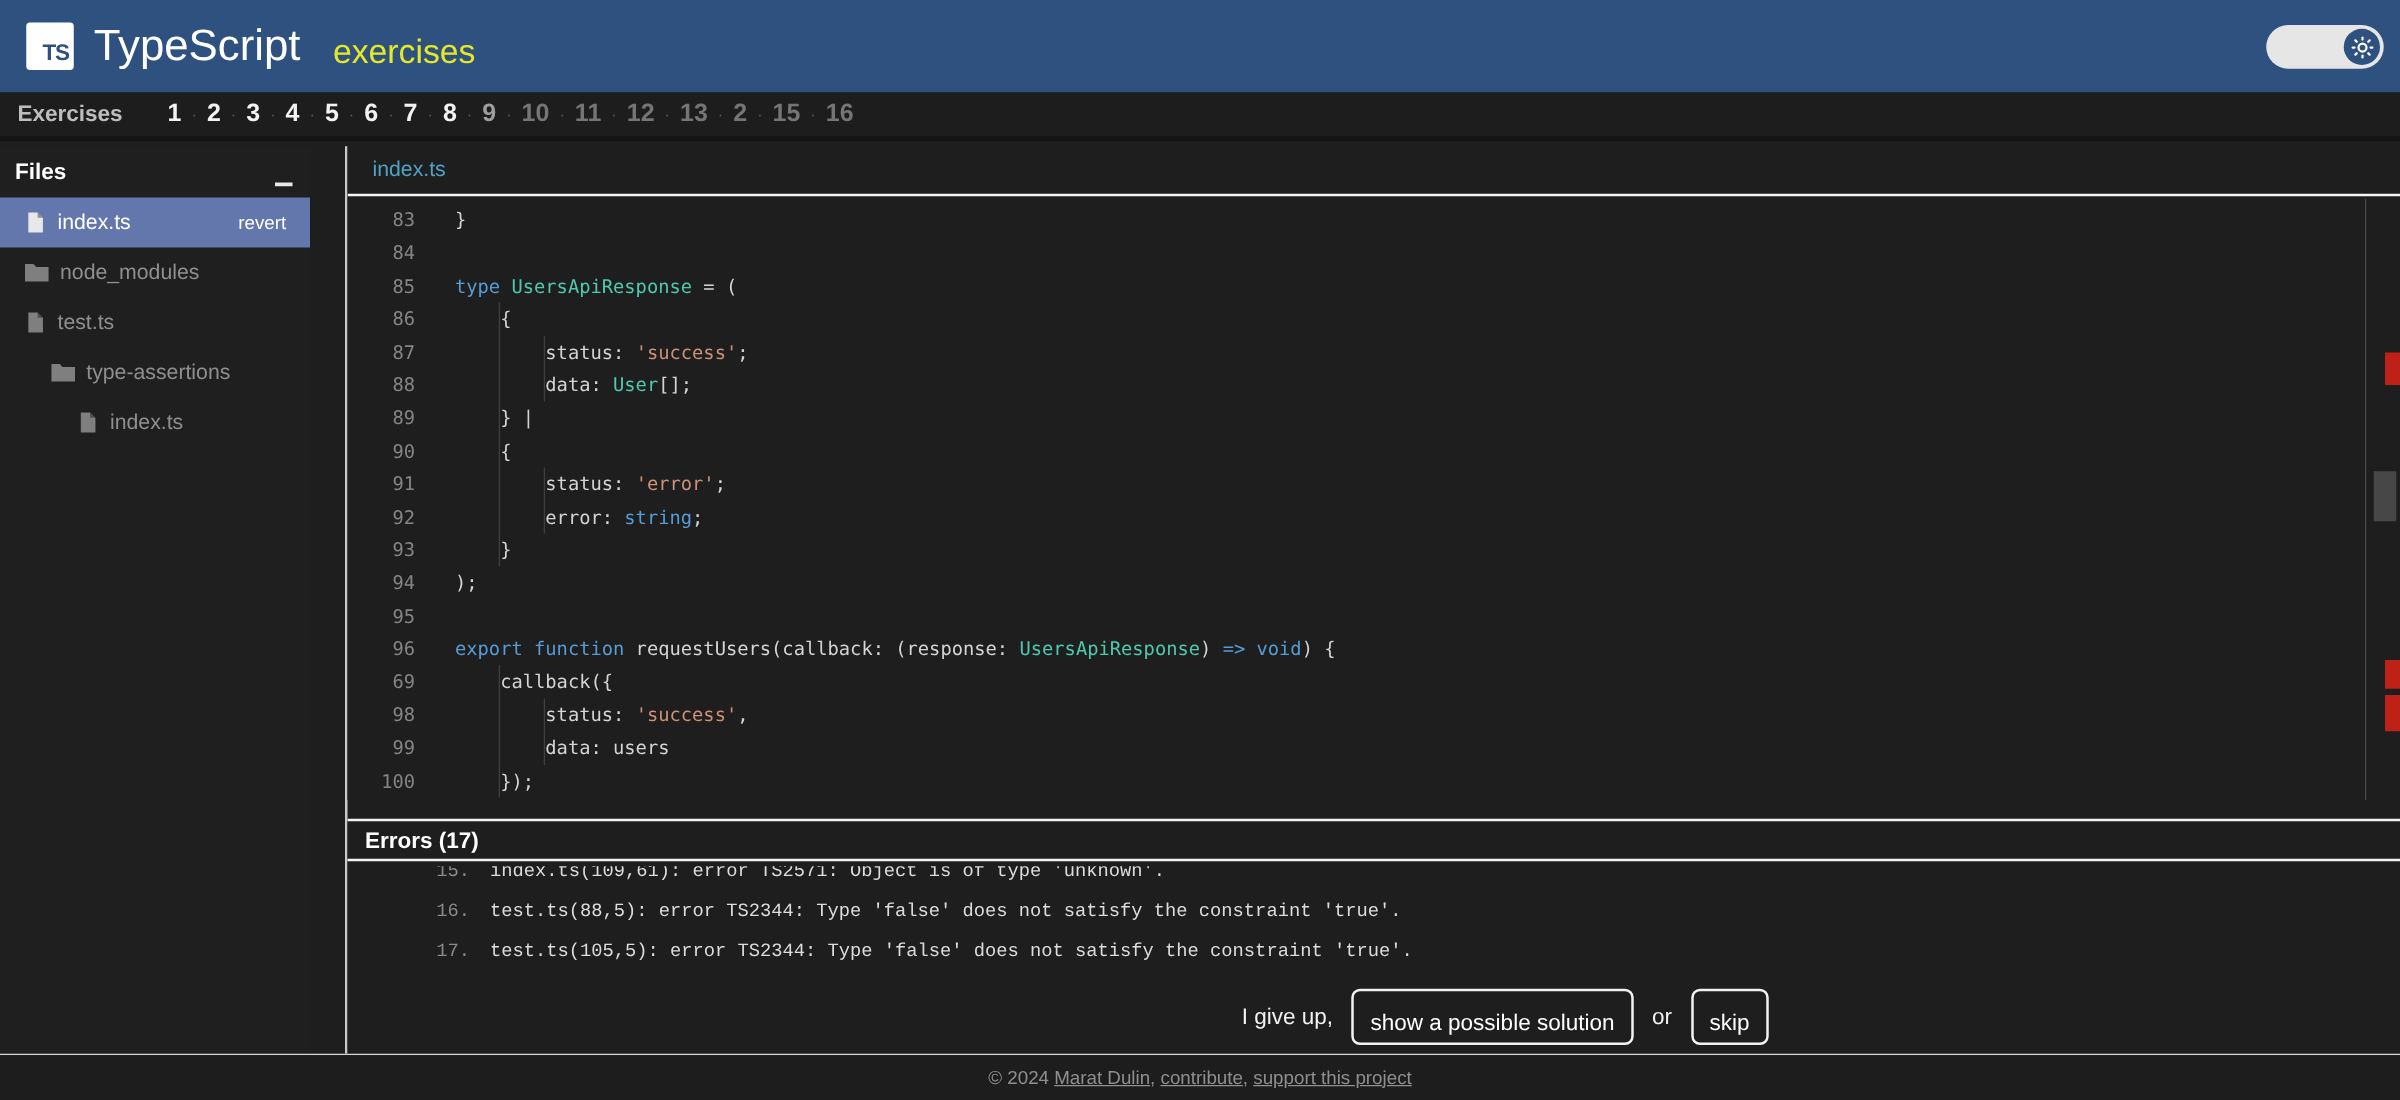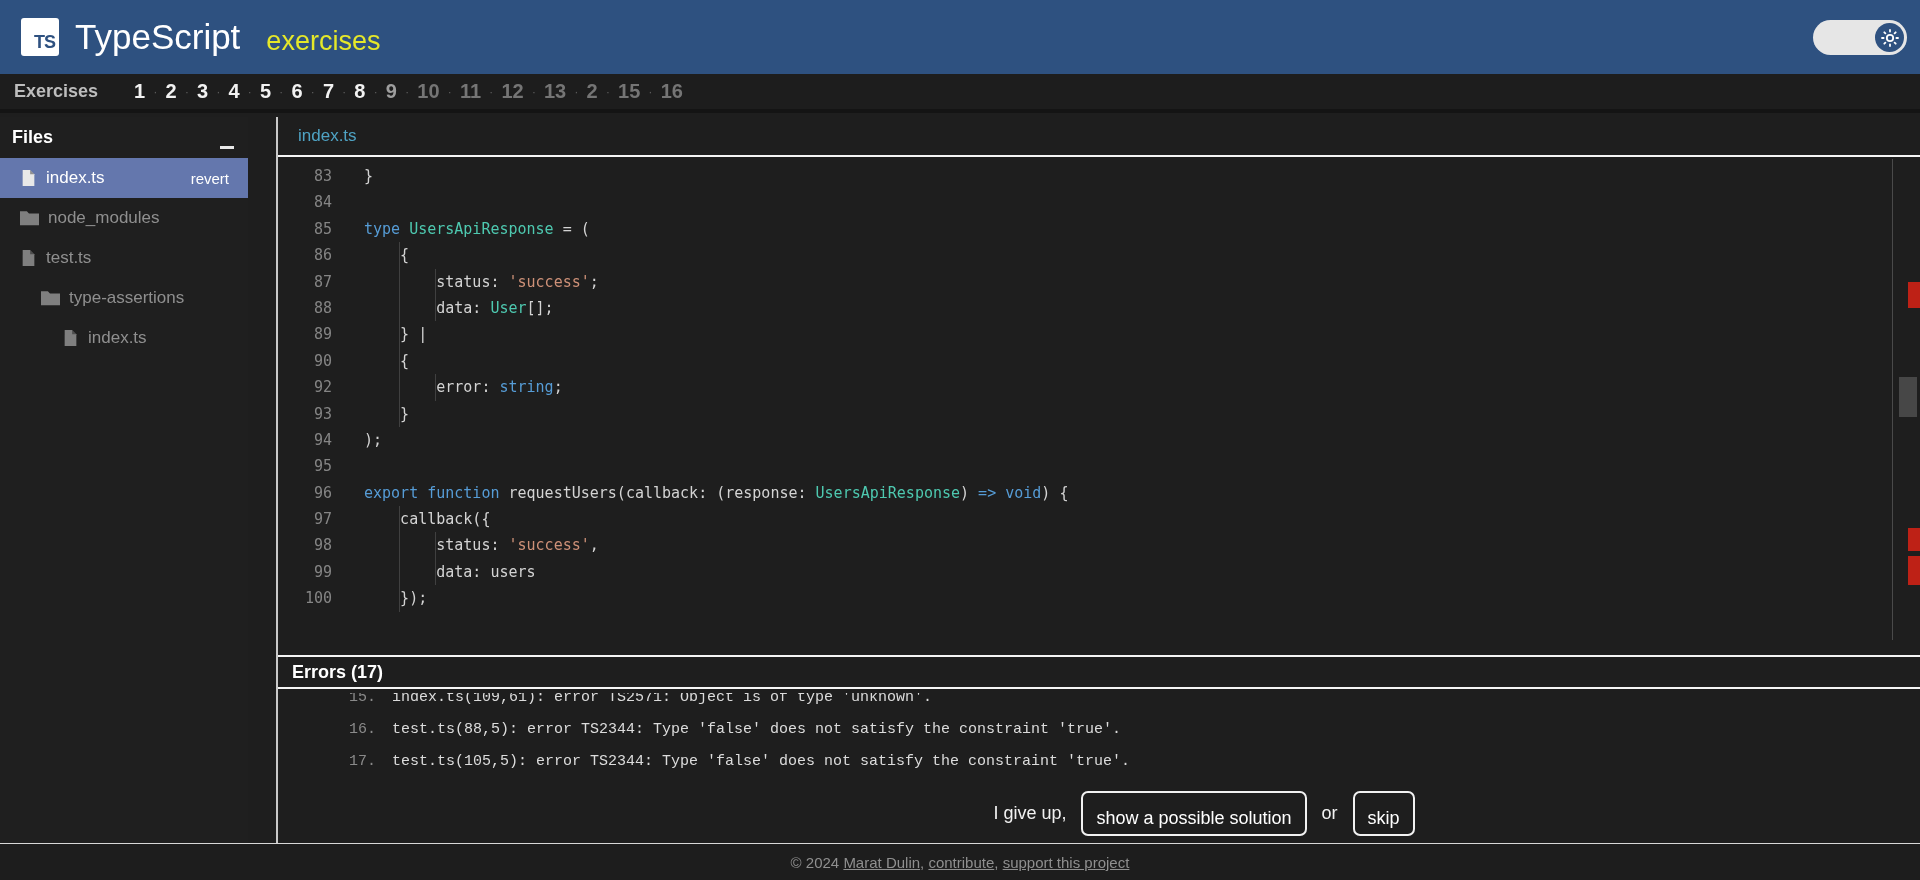--- a/index.html
+++ b/index.html
@@ -218,26 +218,27 @@
     </div>
     <div class="code-area">
         <div class="code-line"><span class="ln">83</span><span class="lc"><span class="c-plain">}</span></span></div>
         <div class="code-line"><span class="ln">84</span><span class="lc"></span></div>
         <div class="code-line"><span class="ln">85</span><span class="lc"><span class="c-kw">type</span><span class="c-plain"> </span><span class="c-type">UsersApiResponse</span><span class="c-plain"> = (</span></span></div>
         <div class="code-line"><span class="ln">86</span><span class="guide" style="left: 121px;"></span><span class="lc"><span class="c-plain">    {</span></span></div>
         <div class="code-line"><span class="ln">87</span><span class="guide" style="left: 121px;"></span><span class="guide" style="left: 157px;"></span><span class="lc"><span class="c-plain">        status: </span><span class="c-str">'success'</span><span class="c-plain">;</span></span></div>
         <div class="code-line"><span class="ln">88</span><span class="guide" style="left: 121px;"></span><span class="guide" style="left: 157px;"></span><span class="lc"><span class="c-plain">        data: </span><span class="c-type">User</span><span class="c-plain">[];</span></span></div>
         <div class="code-line"><span class="ln">89</span><span class="guide" style="left: 121px;"></span><span class="lc"><span class="c-plain">    } |</span></span></div>
         <div class="code-line"><span class="ln">90</span><span class="guide" style="left: 121px;"></span><span class="lc"><span class="c-plain">    {</span></span></div>
+        <div class="code-line"><span class="ln">91</span><span class="guide" style="left: 121px;"></span><span class="guide" style="left: 157px;"></span><span class="lc"><span class="c-plain">        status: </span><span class="c-str">'error'</span><span class="c-plain">;</span></span></div>
         <div class="code-line"><span class="ln">92</span><span class="guide" style="left: 121px;"></span><span class="guide" style="left: 157px;"></span><span class="lc"><span class="c-plain">        error: </span><span class="c-kw">string</span><span class="c-plain">;</span></span></div>
         <div class="code-line"><span class="ln">93</span><span class="guide" style="left: 121px;"></span><span class="lc"><span class="c-plain">    }</span></span></div>
         <div class="code-line"><span class="ln">94</span><span class="lc"><span class="c-plain">);</span></span></div>
         <div class="code-line"><span class="ln">95</span><span class="lc"></span></div>
         <div class="code-line"><span class="ln">96</span><span class="lc"><span class="c-kw">export</span><span class="c-plain"> </span><span class="c-kw">function</span><span class="c-plain"> requestUsers(callback: (response: </span><span class="c-type">UsersApiResponse</span><span class="c-plain">) </span><span class="c-kw">=&gt;</span><span class="c-plain"> </span><span class="c-kw">void</span><span class="c-plain">) {</span></span></div>
-        <div class="code-line"><span class="ln">97</span><span class="guide" style="left: 121px;"></span><span class="lc"><span class="c-plain">    callback({</span></span></div>
+        <div class="code-line"><span class="ln">69</span><span class="guide" style="left: 121px;"></span><span class="lc"><span class="c-plain">    callback({</span></span></div>
         <div class="code-line"><span class="ln">98</span><span class="guide" style="left: 121px;"></span><span class="guide" style="left: 157px;"></span><span class="lc"><span class="c-plain">        status: </span><span class="c-str">'success'</span><span class="c-plain">,</span></span></div>
         <div class="code-line"><span class="ln">99</span><span class="guide" style="left: 121px;"></span><span class="guide" style="left: 157px;"></span><span class="lc"><span class="c-plain">        data: users</span></span></div>
         <div class="code-line"><span class="ln">100</span><span class="guide" style="left: 121px;"></span><span class="lc"><span class="c-plain">    });</span></span></div>
       </div>
     <div class="ed-sb-line"></div>
     <div class="ed-thumb"></div>
     <div class="ruler-mark rm1"></div>
     <div class="ruler-mark rm2"></div>
     <div class="ruler-mark rm3"></div>
   </div>

